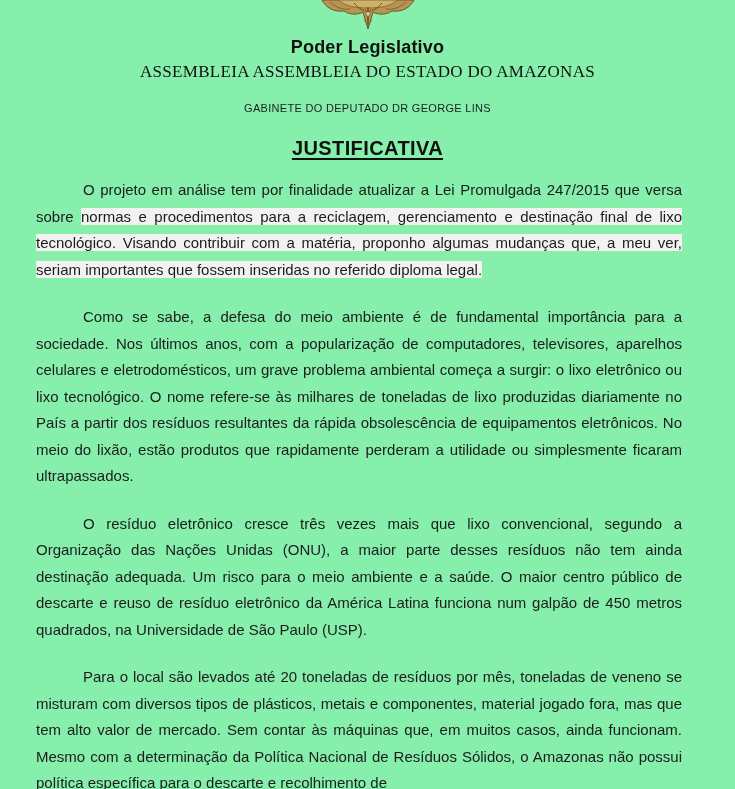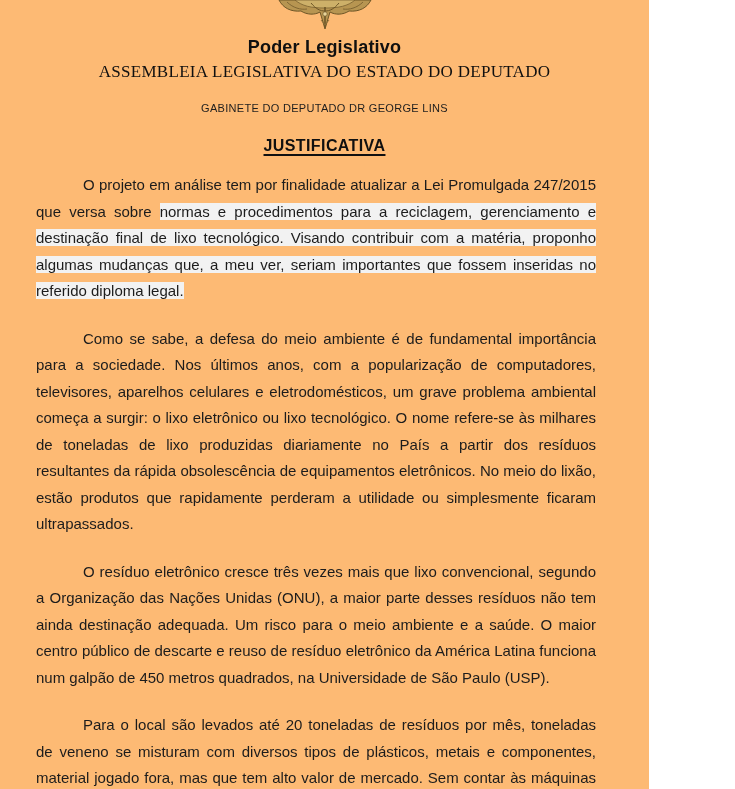--- a/index.html
+++ b/index.html
@@ -1,20 +1,20 @@
 <!DOCTYPE html>
 <html lang="pt"><head>
 <meta charset="utf-8">
 <style>
   html, body { margin: 0; padding: 0; background: #ffffff; }
   .page {
     position: relative;
-    width: 649px;
+    width: 735px;
     height: 789px;
-    background: #fdba74;
+    background: #86efac;
     overflow: hidden;
     font-family: "Liberation Sans", sans-serif;
     color: #1c1c1c;
   }
   .header { text-align: center; padding-top: 0; }
   .emblem { display: block; margin: 0 auto; width: 96px; height: 30px; }
   .title {
     font-size: 18px;
     font-weight: bold;
     margin-top: 7px;
@@ -29,21 +29,21 @@
     letter-spacing: 0.3px;
   }
   .office {
     font-size: 11px;
     margin-top: 20px;
     letter-spacing: 0.3px;
     color: #1e1e1e;
   }
   .doc-heading {
     display: inline-block;
-    font-size: 16px;
+    font-size: 20px;
     font-weight: bold;
     letter-spacing: 0.4px;
     margin-top: 23px;
     text-decoration: underline;
     text-decoration-thickness: 2px;
     text-underline-offset: 3px;
     color: #101010;
   }
   .doc-body { padding: 17px 53px 0 36px; }
   .para {
@@ -67,21 +67,21 @@
       <path d="M18 0 C25 6 34 8 48 8 C62 8 71 6 78 0 Z" fill="#cdb069" stroke="#7a6130" stroke-width="0.8"></path>
       <path d="M48 7 L48 27" stroke="#6e5627" stroke-width="1.6"></path>
       <path d="M34 3 C39 9 43 11 48 11 C53 11 57 9 62 3" fill="none" stroke="#6e5627" stroke-width="1"></path>
       <path d="M10 2 C16 8 24 10 30 9" fill="none" stroke="#7a6130" stroke-width="0.9"></path>
       <path d="M86 2 C80 8 72 10 66 9" fill="none" stroke="#7a6130" stroke-width="0.9"></path>
       <circle cx="48" cy="14" r="2.2" fill="#e8d49a" stroke="#6e5627" stroke-width="0.7"></circle>
       <path d="M44 20 L48 25 L52 20" fill="none" stroke="#8a6f38" stroke-width="0.9"></path>
     </svg>
 
     <div class="title">Poder Legislativo</div>
-    <div class="subtitle">ASSEMBLEIA LEGISLATIVA DO ESTADO DO DEPUTADO</div>
+    <div class="subtitle">ASSEMBLEIA ASSEMBLEIA DO ESTADO DO AMAZONAS</div>
     <div class="office">GABINETE DO DEPUTADO DR GEORGE LINS</div>
 
     <div class="doc-heading">JUSTIFICATIVA</div>
   </div>
 
   <div class="doc-body">
 
     <p class="para"><span>O projeto em análise tem por finalidade atualizar a Lei Promulgada 247/2015 que versa sobre </span><span class="hl">normas e procedimentos para a reciclagem, gerenciamento e destinação final de lixo tecnológico. Visando contribuir com a matéria, proponho algumas mudanças que, a meu ver, seriam importantes que fossem inseridas no referido diploma legal.</span></p>
 
     <p class="para"><span>Como se sabe, a defesa do meio ambiente é de fundamental importância para a sociedade. Nos últimos anos, com a popularização de computadores, televisores, aparelhos celulares e eletrodomésticos, um grave problema ambiental começa a surgir: o lixo eletrônico ou lixo tecnológico. O nome refere-se às milhares de toneladas de lixo produzidas diariamente no País a partir dos resíduos resultantes da rápida obsolescência de equipamentos eletrônicos. No meio do lixão, estão produtos que rapidamente perderam a utilidade ou simplesmente ficaram ultrapassados.</span></p>

